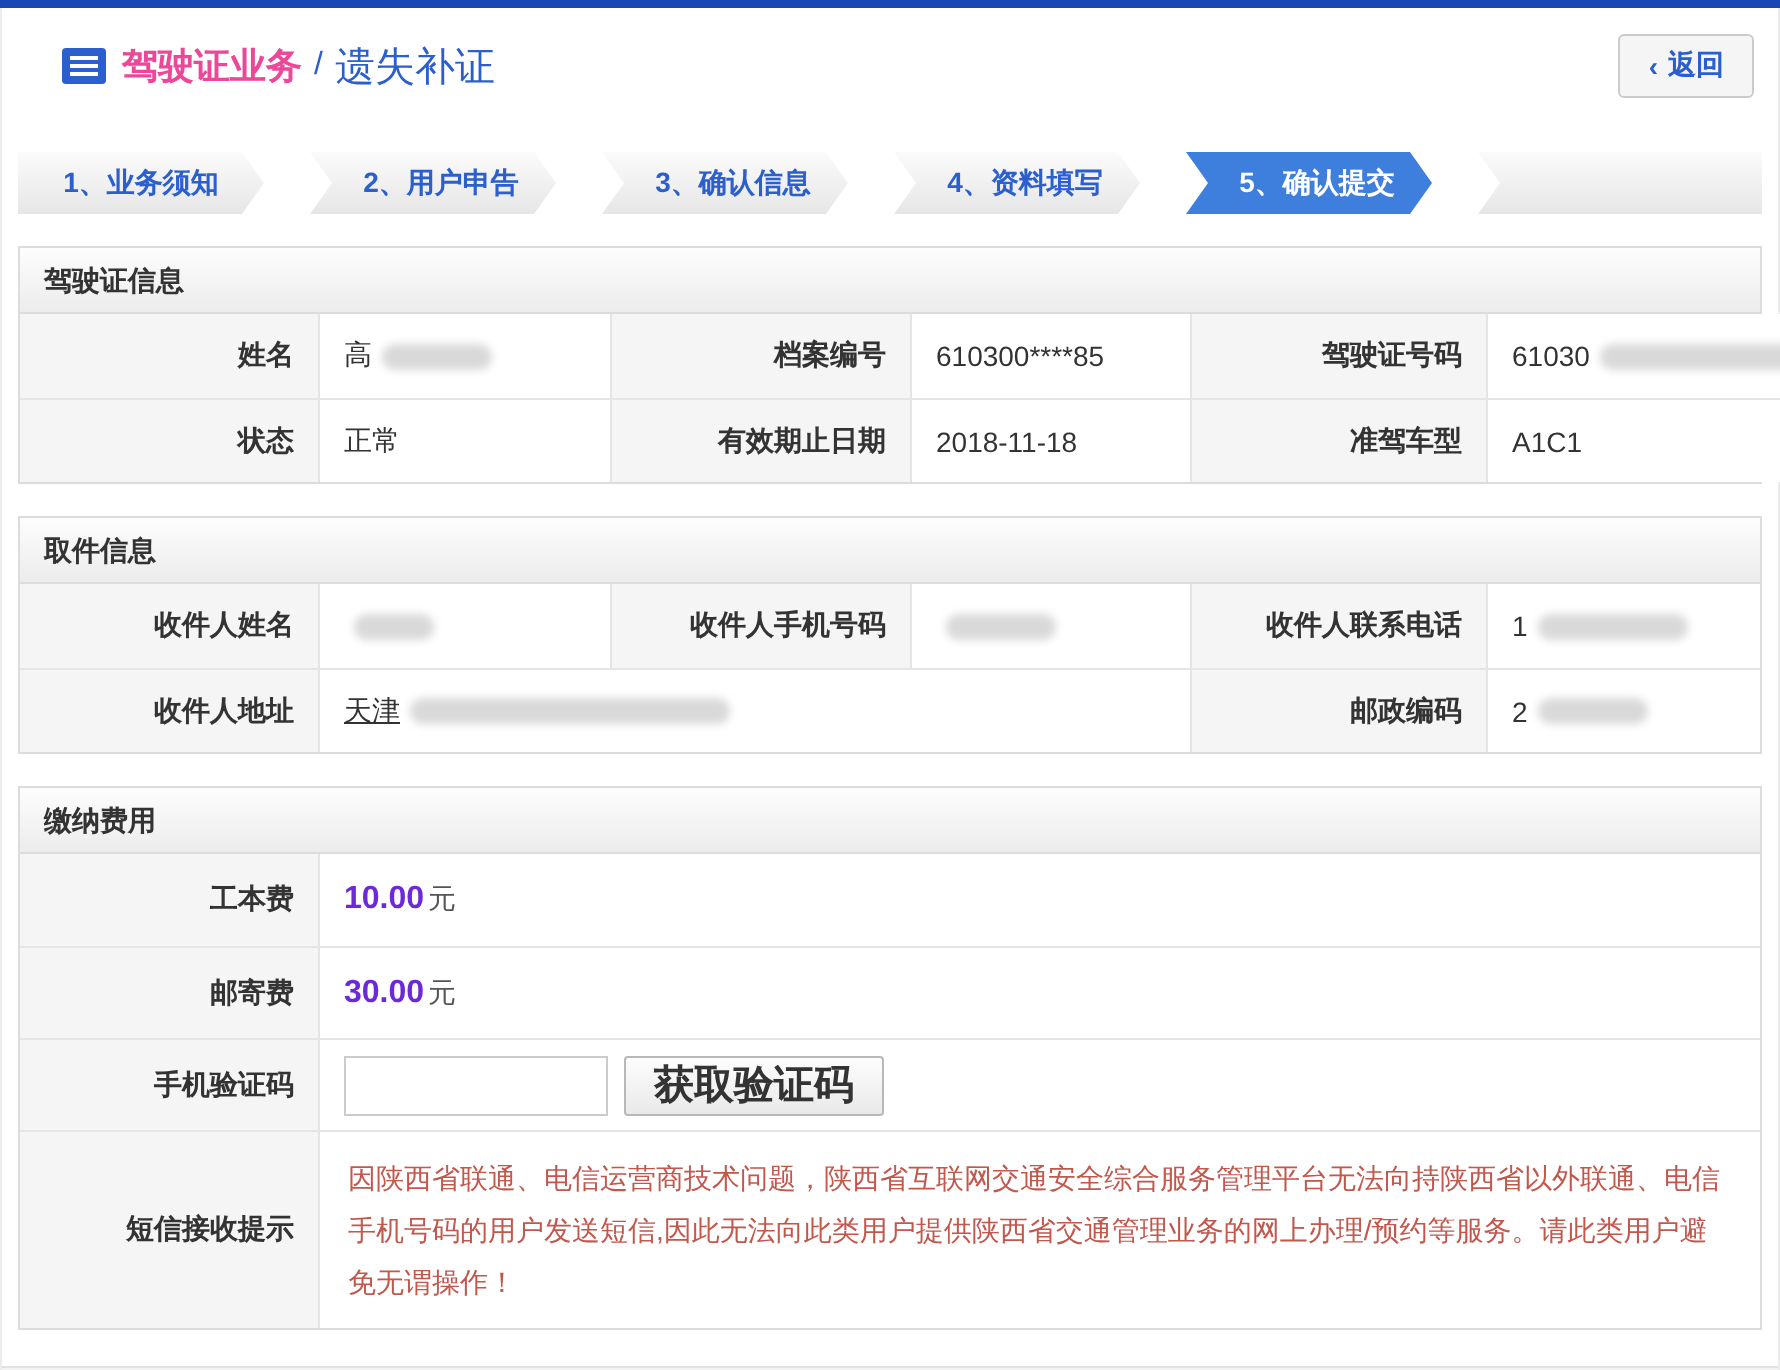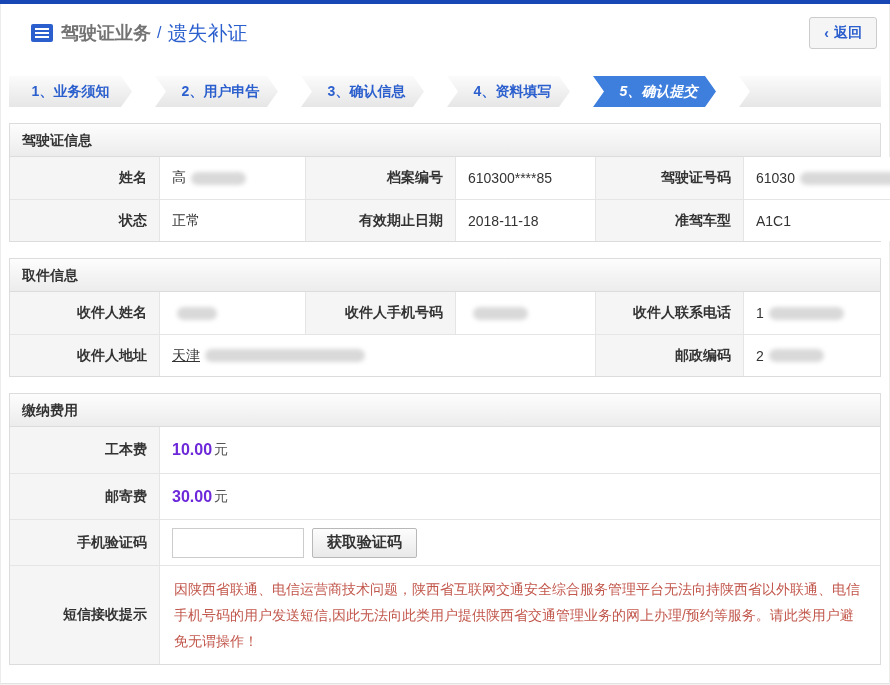--- a/index.html
+++ b/index.html
@@ -9,36 +9,36 @@
     font-family:"Liberation Sans","DejaVu Sans",sans-serif;
     font-size:14px; color:#333; background:#fff; overflow:hidden;
   }
   .topbar { height:4px; background:#1846b4; }
   .page { border-left:1px solid #ececec; border-right:1px solid #ececec; min-height:681px; }
 
   
   .header { display:flex; align-items:center; justify-content:space-between; height:58px; padding:0 12px 0 30px; }
   .brand { display:flex; align-items:center; }
   .menu-icon { width:22px; height:18px; margin-right:8px; display:inline-flex; }
-  .title { color:#737373; font-size:18px; font-weight:bold; }
+  .title { color:#ec4899; font-size:18px; font-weight:bold; }
   .sep { color:#2b5fce; font-size:16px; margin:0 6px; }
   .subtitle { color:#2b5fce; font-size:20px; }
   .back-btn { display:inline-flex; align-items:center; background:#f5f5f5; border:1px solid #ccc; border-radius:3px;
     color:#2b5fce; font-size:14px; font-weight:bold; padding:6px 14px; cursor:pointer; font-family:inherit; }
   .back-icon { margin-right:5px; font-weight:bold; }
 
   
   .steps { display:flex; margin:14px 8px 0; height:31px;gap:32px; }
   .step { flex:0 0 123px; display:flex; align-items:center; justify-content:center;
     background:linear-gradient(#fbfbfb,#e6e6e6); color:#2b5fce; font-weight:bold; font-size:14px;
     clip-path:polygon(0 0, calc(100% - 11px) 0, 100% 50%, calc(100% - 11px) 100%, 0 100%, 11px 50%);
     padding-left:8px; }
   .step.first { clip-path:polygon(0 0, calc(100% - 11px) 0, 100% 50%, calc(100% - 11px) 100%, 0 100%); padding-left:0; }
   .step + .step, .steps-filler { margin-left:-9px; }
-  .step.active { background:#3e7edd; color:#fff;font-style:italic; }
+  .step.active { background:#3e7edd; color:#fff; }
   .steps-filler { flex:1; background:linear-gradient(#fbfbfb,#e6e6e6);
     clip-path:polygon(0 0, 100% 0, 100% 100%, 0 100%, 11px 50%); }
 
   
   .section { margin:16px 8px 0; border:1px solid #dcdcdc; }
   .section-header { height:33px; line-height:33px; padding-left:12px;
     background:linear-gradient(#fdfdfd,#ececec); font-weight:bold; color:#333; border-bottom:1px solid #dcdcdc; }
   .grid { display:grid; }
   .g6 { grid-template-columns:150px 146px 150px 140px 148px 1fr; }
   .g2 { grid-template-columns:150px 1fr; }
@@ -51,21 +51,21 @@
 
   .redact { display:inline-block; height:13px; border-radius:7px; background:#d9d9d9; filter:blur(2px);
     vertical-align:middle; margin-left:5px; }
   .w40{width:40px;} .w55{width:55px;} .w75{width:75px;} .w120{width:120px;} .w160{width:160px;}
 
   
   .fee-num { color:#6d28d9; font-weight:bold; font-size:16px; }
   .fee-unit { color:#555; margin-left:2px; }
   .code-input { width:132px; height:30px; border:1px solid #ccc; margin-right:8px; padding:0 6px; font-family:inherit; font-size:14px; }
   .code-btn { height:30px; padding:0 14px; background:linear-gradient(#fdfdfd,#e9e9e9); border:1px solid #b8b8b8;
-    border-radius:2px; font-weight:bold; color:#333; font-size:15px; cursor:pointer; font-family:Liberation Sans, sans-serif; }
+    border-radius:2px; font-weight:bold; color:#333; font-size:20px; cursor:pointer; font-family:Liberation Sans, sans-serif; }
   .notice-cell { padding:10px 14px; align-items:center; }
   .notice { color:#c2574c; line-height:26px; }
 
   
   .footer { margin-top:18px; height:44px; background:#f3f3f3; border-top:1px solid #e2e2e2;
     display:flex; align-items:center; justify-content:flex-end; padding-right:67px; }
 </style>
 </head>
 <body>
 

